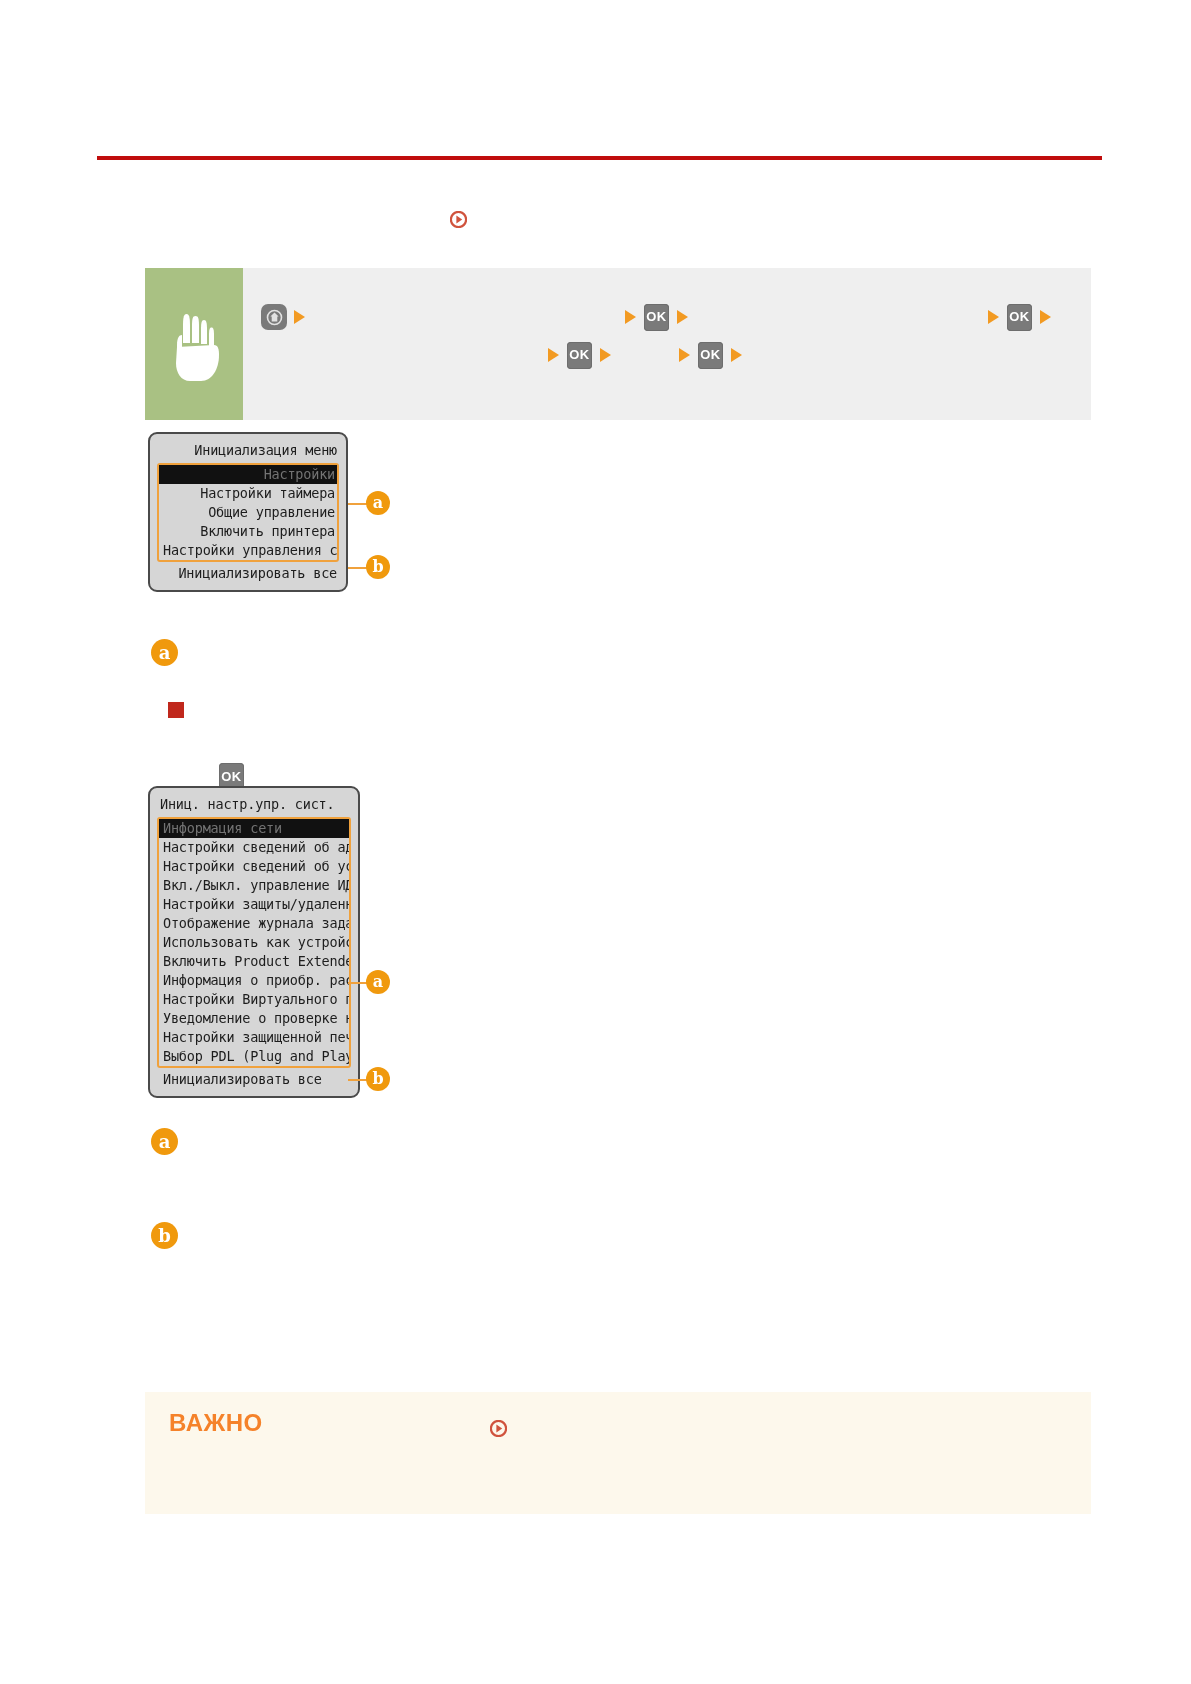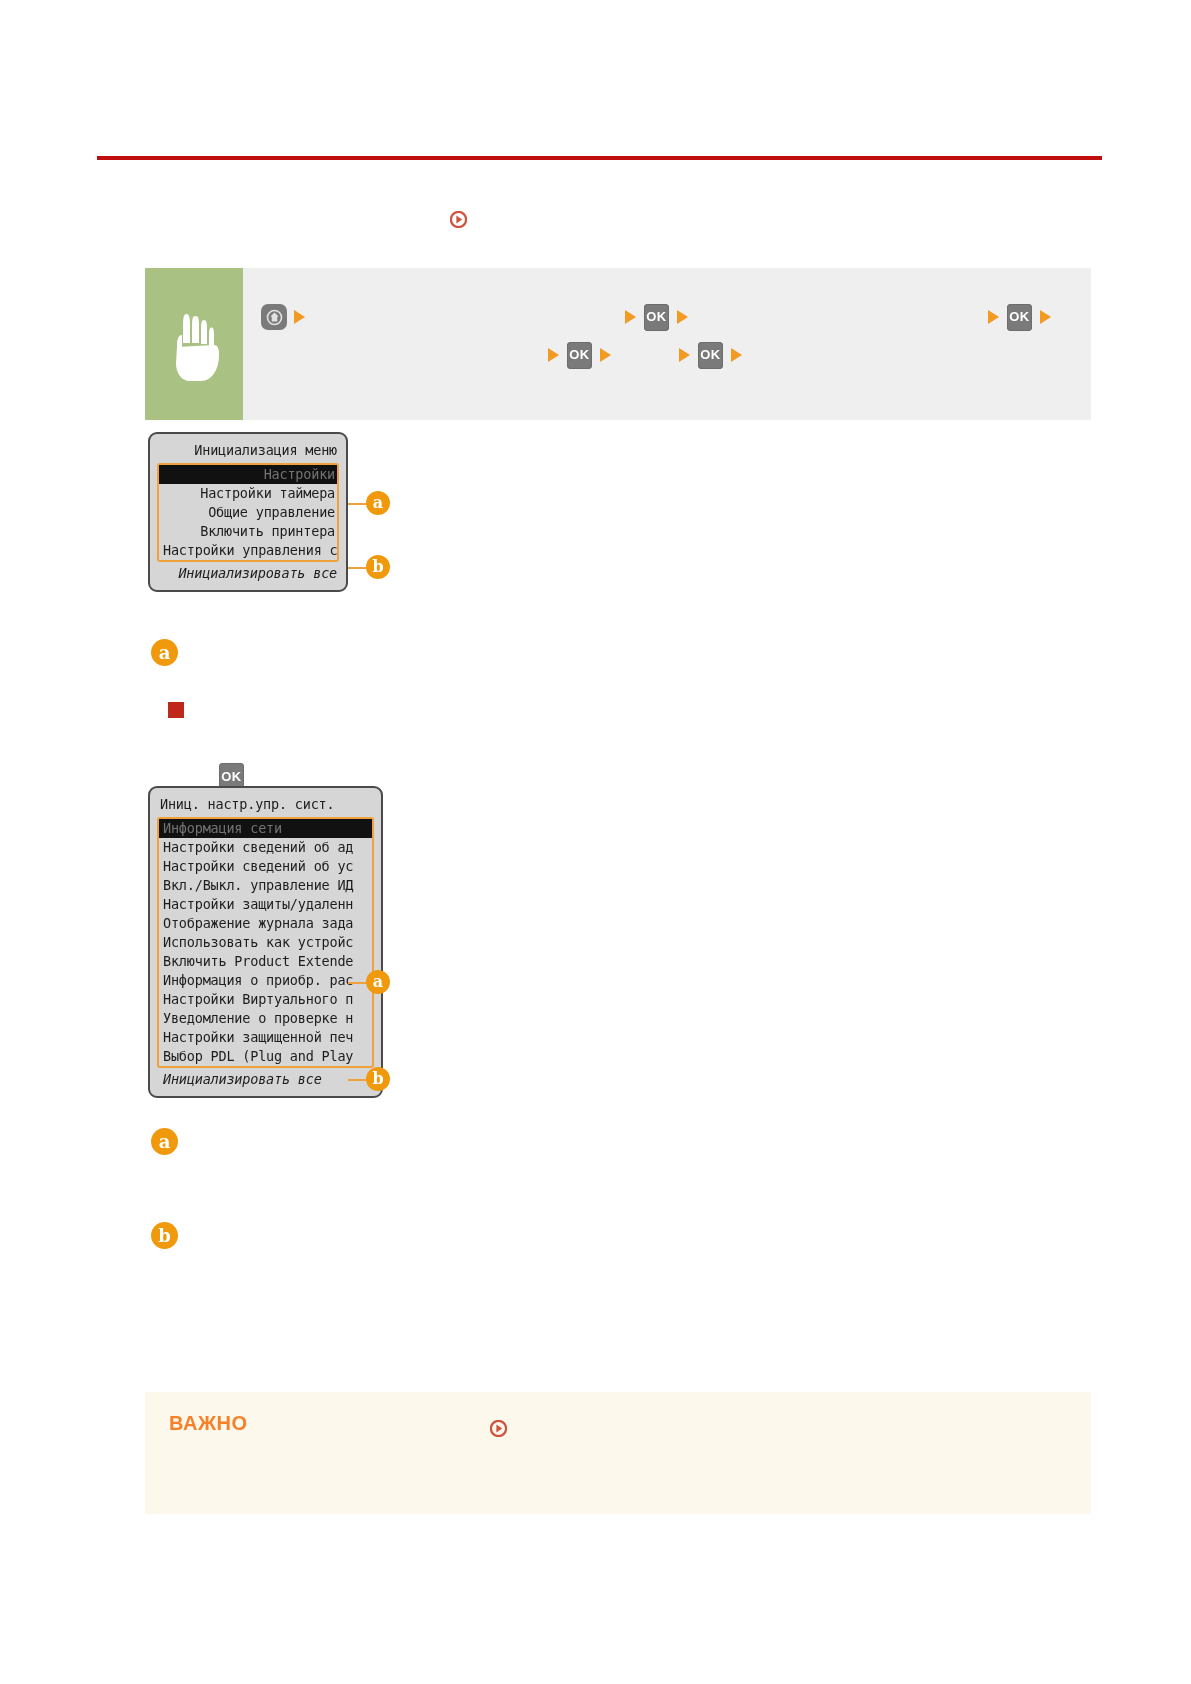--- a/index.html
+++ b/index.html
@@ -164,21 +164,20 @@
     letter-spacing: -0.2px;
   }
   .lcd-item.sel {
     background: #111111;
     color: #737373;
   }
   .lcd-footer {
     white-space: pre;
     padding: 2px 2px 0 6px;
     letter-spacing: -0.2px;
-    font-style: italic;
   }
 
   
   .leader {
     position: absolute;
     background: #f0a13c;
     height: 2px;
   }
   .bubble {
     position: absolute;
@@ -226,21 +225,21 @@
     left: 145px;
     top: 1392px;
     width: 946px;
     height: 122px;
     background: #fdf8ec;
     box-sizing: border-box;
     padding: 18px 26px 14px 24px;
   }
   .important-title {
     color: #f5822a;
-    font-size: 20px;
+    font-size: 24px;
     font-weight: bold;
     letter-spacing: .5px;
     line-height: 26px;
   }
   .important-body {
     margin-top: 12px;
     font-size: 16px;
     line-height: 27px;
     color: #333;
     white-space: pre-wrap;
@@ -328,21 +327,21 @@
 
 <div class="bubble big" style="left:151px; top:639px;">a</div>
 <div class="desc" style="left:190px; top:640px; width:880px;"></div>
 
 <div class="sq-bullet" style="left:168px; top:702px;"></div>
 <div class="desc-title" style="left:195px; top:698px; width:860px;"></div>
 <div class="desc" style="left:195px; top:730px; width:860px;"></div>
 
 <span class="key-ok" style="position:absolute; left:216px; top:763px;">OK</span>
 
-<div class="lcd" id="lcd2" style="left:148px; top:786px; width:235px;">
+<div class="lcd" id="lcd2" style="left:148px; top:786px; width:212px;">
   <div class="lcd-title">Иниц. настр.упр. сист.</div>
   <div class="lcd-list" id="lcd2-list">
       <div class="lcd-item sel">Информация сети</div>
       <div class="lcd-item">Настройки сведений об ад</div>
       <div class="lcd-item">Настройки сведений об ус</div>
       <div class="lcd-item">Вкл./Выкл. управление ИД</div>
       <div class="lcd-item">Настройки защиты/удаленн</div>
       <div class="lcd-item">Отображение журнала зада</div>
       <div class="lcd-item">Использовать как устройс</div>
       <div class="lcd-item">Включить Product Extende</div>

